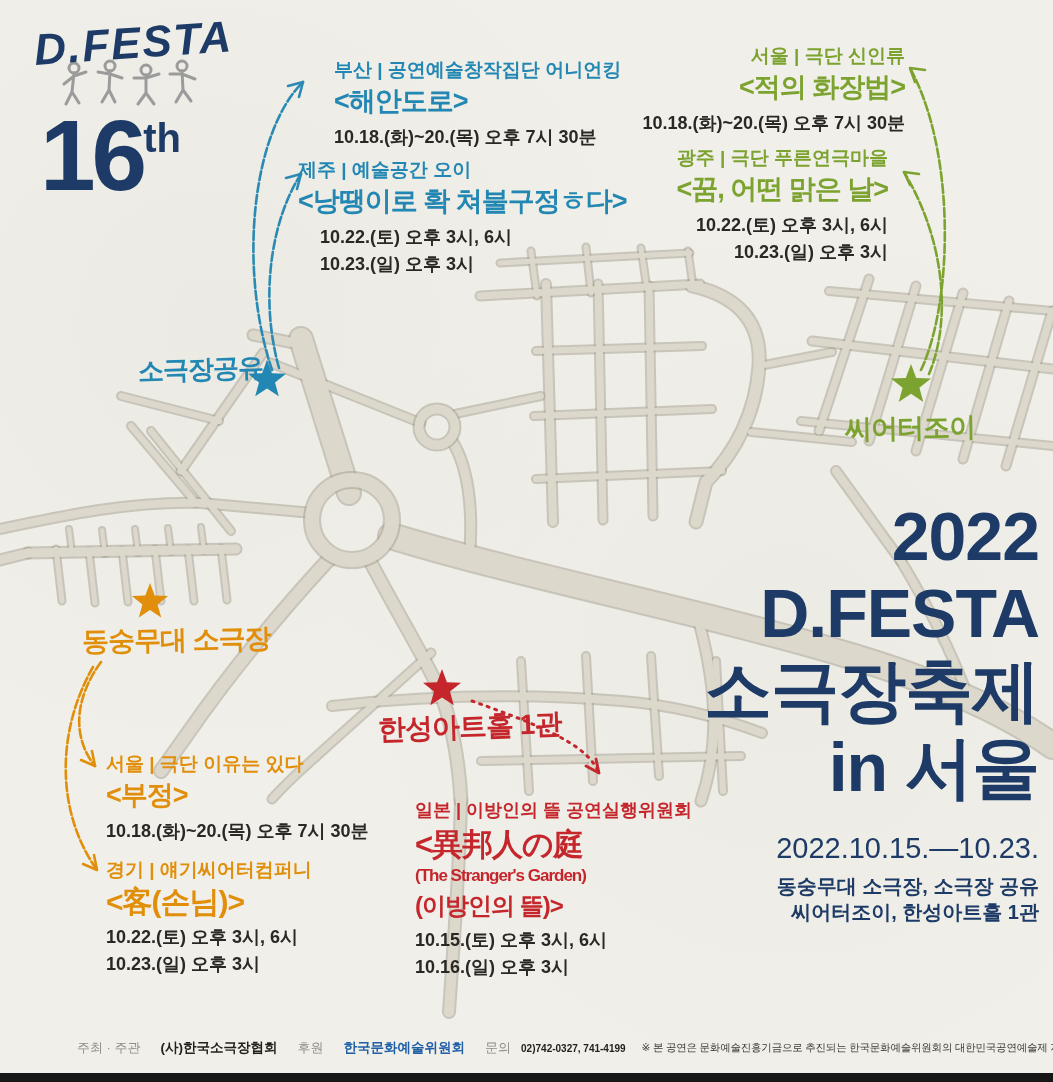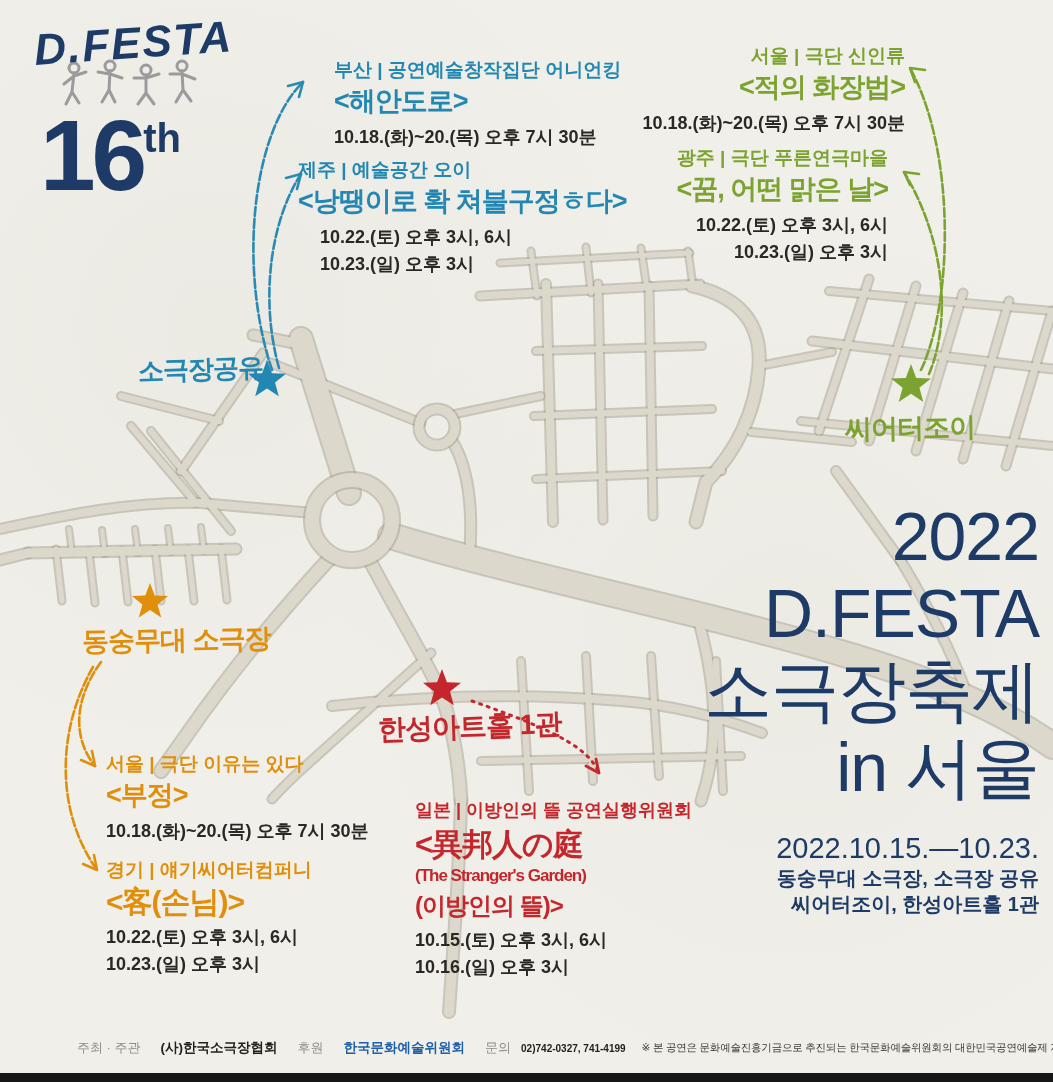--- a/index.html
+++ b/index.html
@@ -27,23 +27,23 @@
   .c-green{color:#7ca32f;}
   .c-orange{color:#e18f0a;}
   .c-red{color:#c5262c;}
   .t-right{text-align:right;}
   .t-center{text-align:left;}
   .indent{margin-left:22px;}
   
   .venue-label{position:absolute;z-index:3;font-weight:bold;white-space:nowrap;letter-spacing:-1px;}
   
   .festival{position:absolute;right:14px;top:498px;z-index:3;text-align:right;color:#1d3b66;}
-  .festival .big{font-size:68px;font-weight:normal;line-height:77px;letter-spacing:-1px;}
+  .festival .big{font-size:68px;font-weight:bold;line-height:77px;letter-spacing:-1px;}
   .festival .dates{font-size:29px;font-weight:normal;margin-top:26px;letter-spacing:0px;}
-  .festival .venues{font-size:20px;font-weight:bold;line-height:26px;margin-top:0;}
+  .festival .venues{font-size:20px;font-weight:bold;line-height:26px;margin-top:8px;}
   
   .footer{position:absolute;left:0;right:0;top:1030px;height:36px;z-index:3;
     display:flex;align-items:center;padding-left:77px;gap:10px;overflow:hidden;white-space:nowrap;}
   .footer .lbl{font-size:13px;color:#8e8c85;}
   .footer .org{font-size:13.5px;font-weight:bold;color:#23211d;}
   .footer .org.arko{color:#1f5fa8;}
   .footer .phone{font-size:10px;color:#23211d;font-weight:bold;}
   .footer .notice{font-size:10.5px;color:#3a3833;letter-spacing:-0.2px;margin-left:6px;}
   .footer .gap{width:16px;}
   .bottombar{position:absolute;left:0;right:0;bottom:0;height:9px;background:#161616;z-index:4;}

